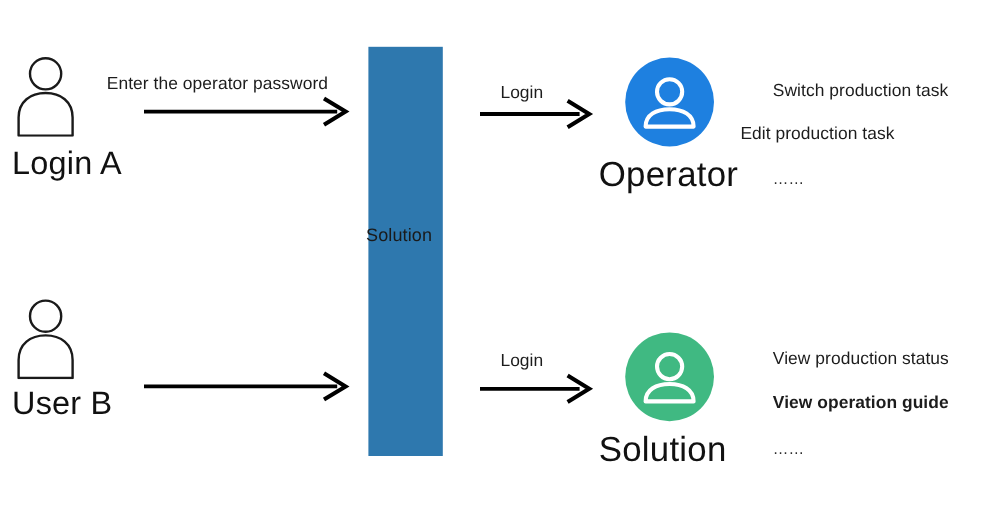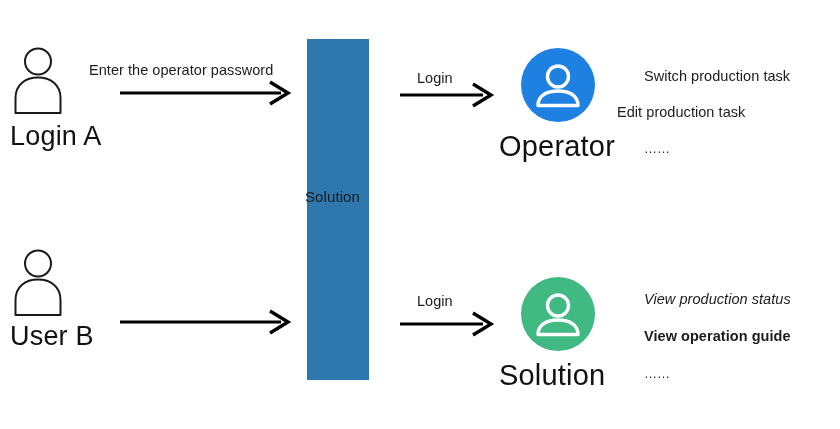--- a/index.html
+++ b/index.html
@@ -173,19 +173,19 @@
 
   <div class="abs role-avatar" style="left:521px; top:277px; background:#40B982;">
     <svg viewBox="0 0 74 74" xmlns="http://www.w3.org/2000/svg">
       <circle cx="37" cy="28.5" r="10.5" fill="none" stroke="#ffffff" stroke-width="3.4"></circle>
       <path d="M17 57.5 C17 47.5 26 43 37 43 C48 43 57 47.5 57 57.5 Z" fill="none" stroke="#ffffff" stroke-width="3.4" stroke-linejoin="round"></path>
     </svg>
   </div>
 
   <div class="abs role-label" style="left:499px; top:359px;">Solution</div>
 
-  <div class="abs capability" style="left:644px; top:291px;font-style:italic;">View production status</div>
+  <div class="abs capability" style="left:644px; top:291px;">View production status</div>
 
   <div class="abs capability" style="left:644px; top:328px;font-weight:bold;">View operation guide</div>
 
   <div class="abs ellipsis-dots" style="left:644px; top:366px;">……</div>
 
 </div>
 
 </body></html>

